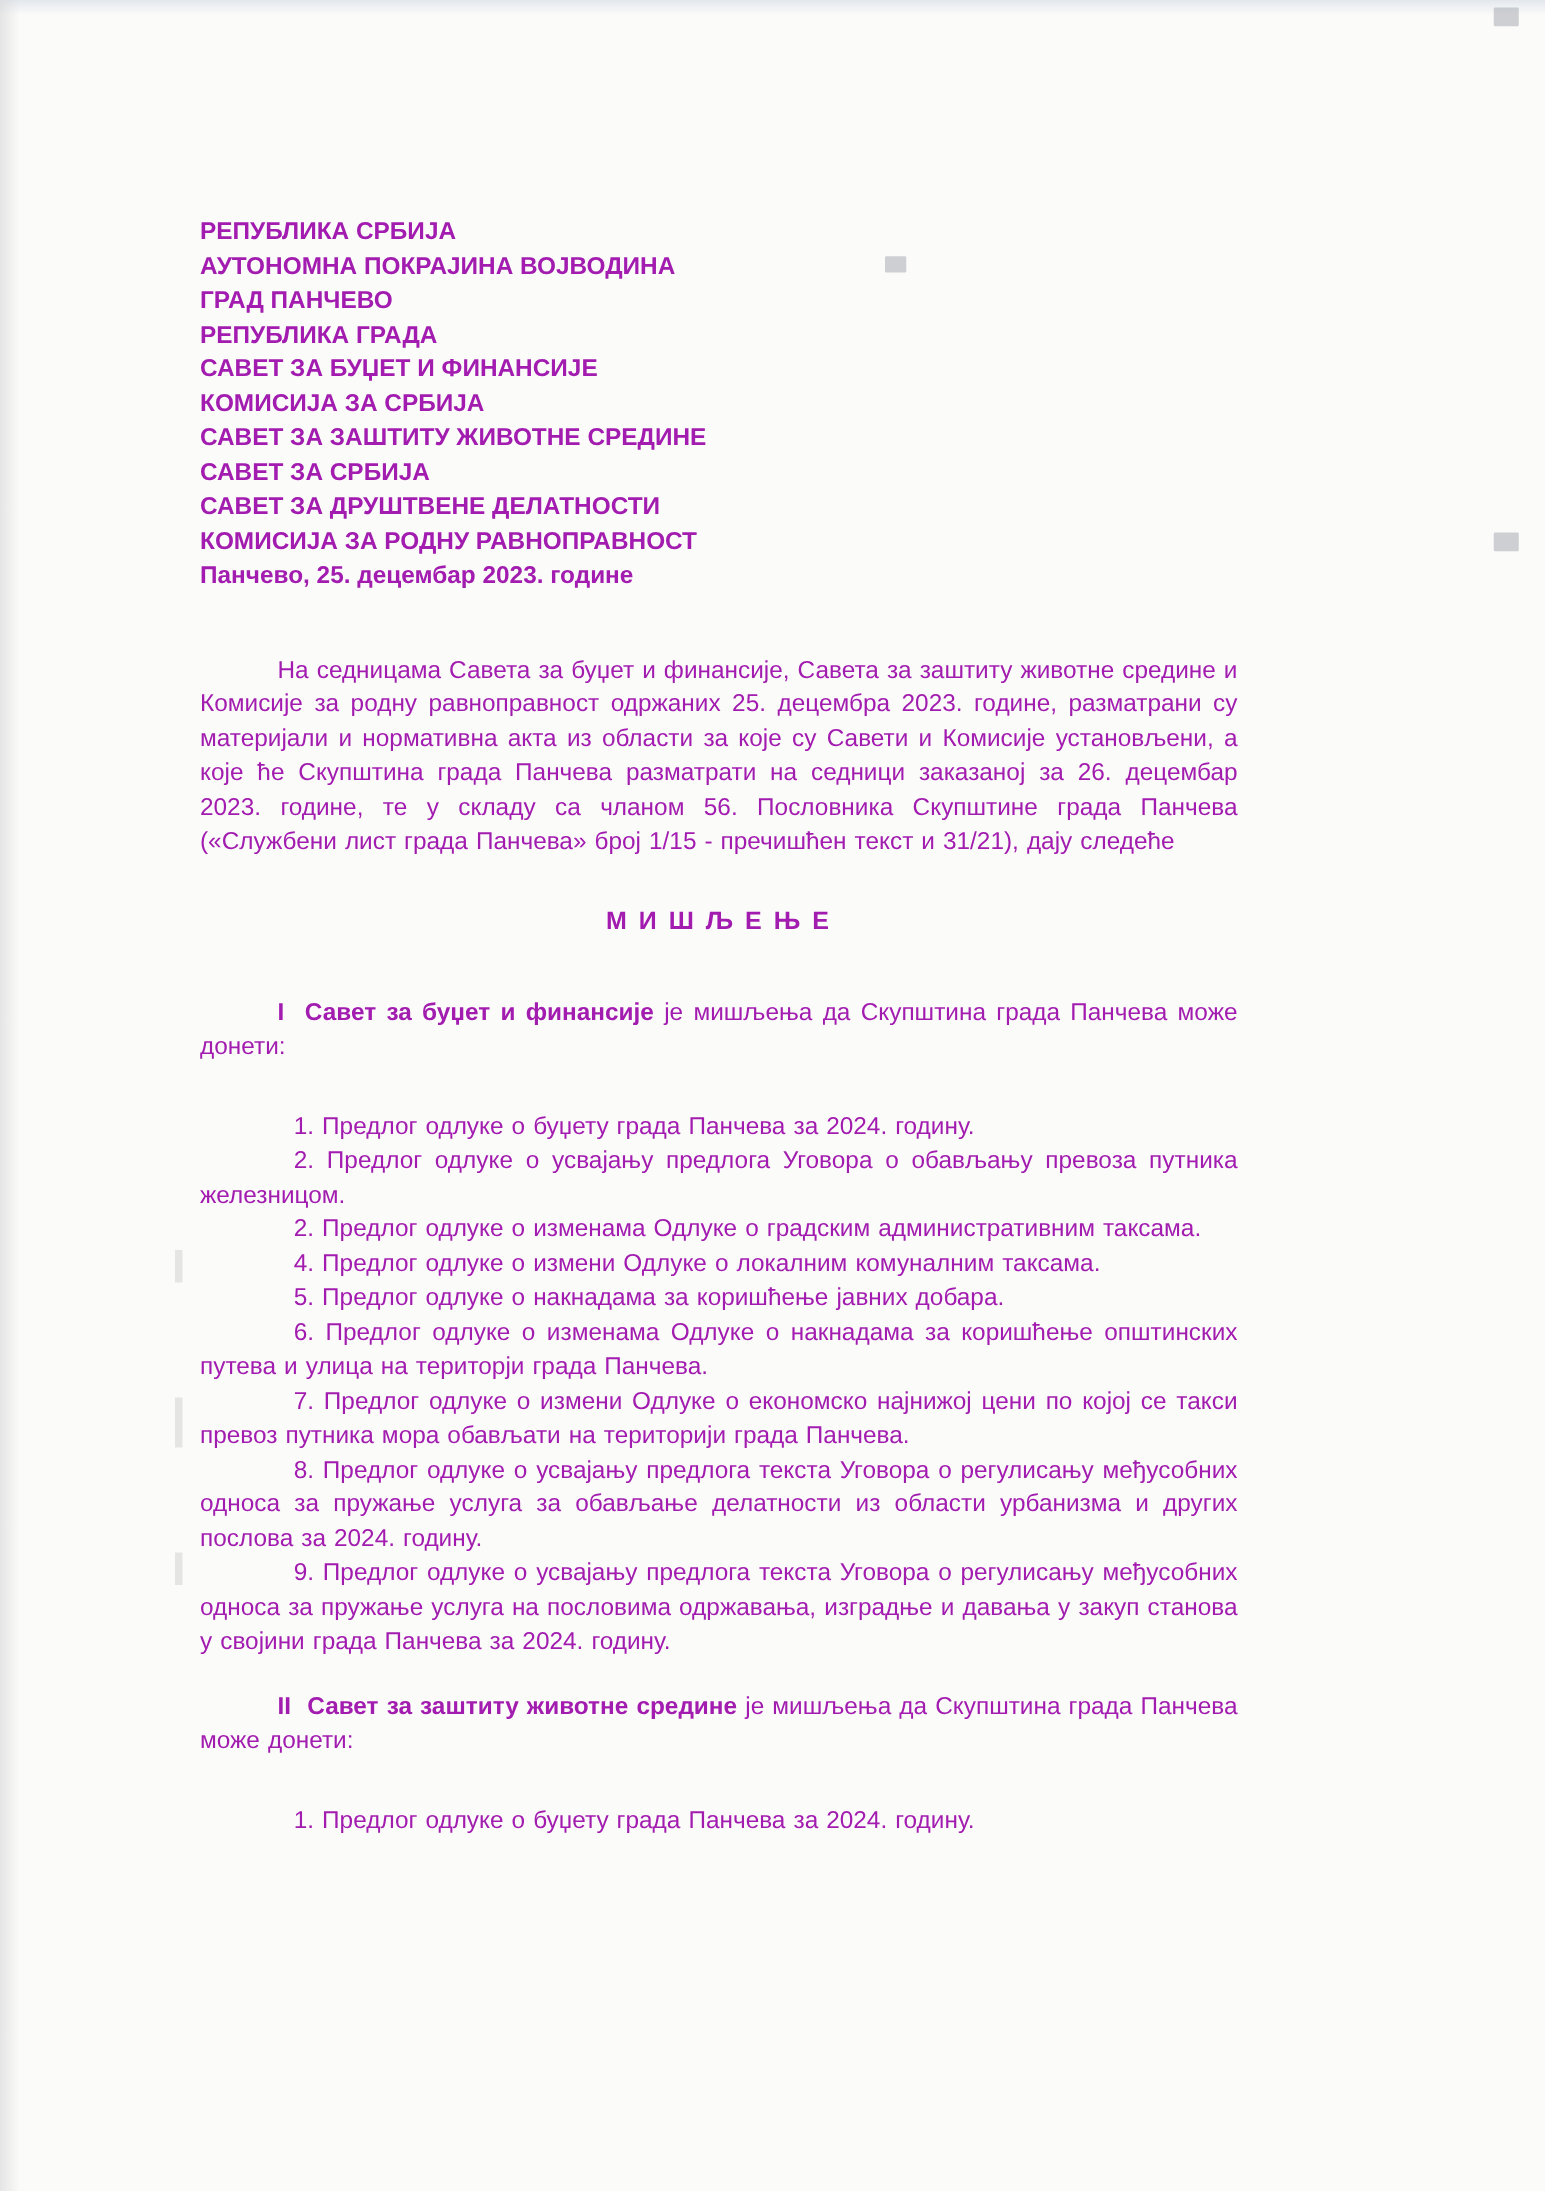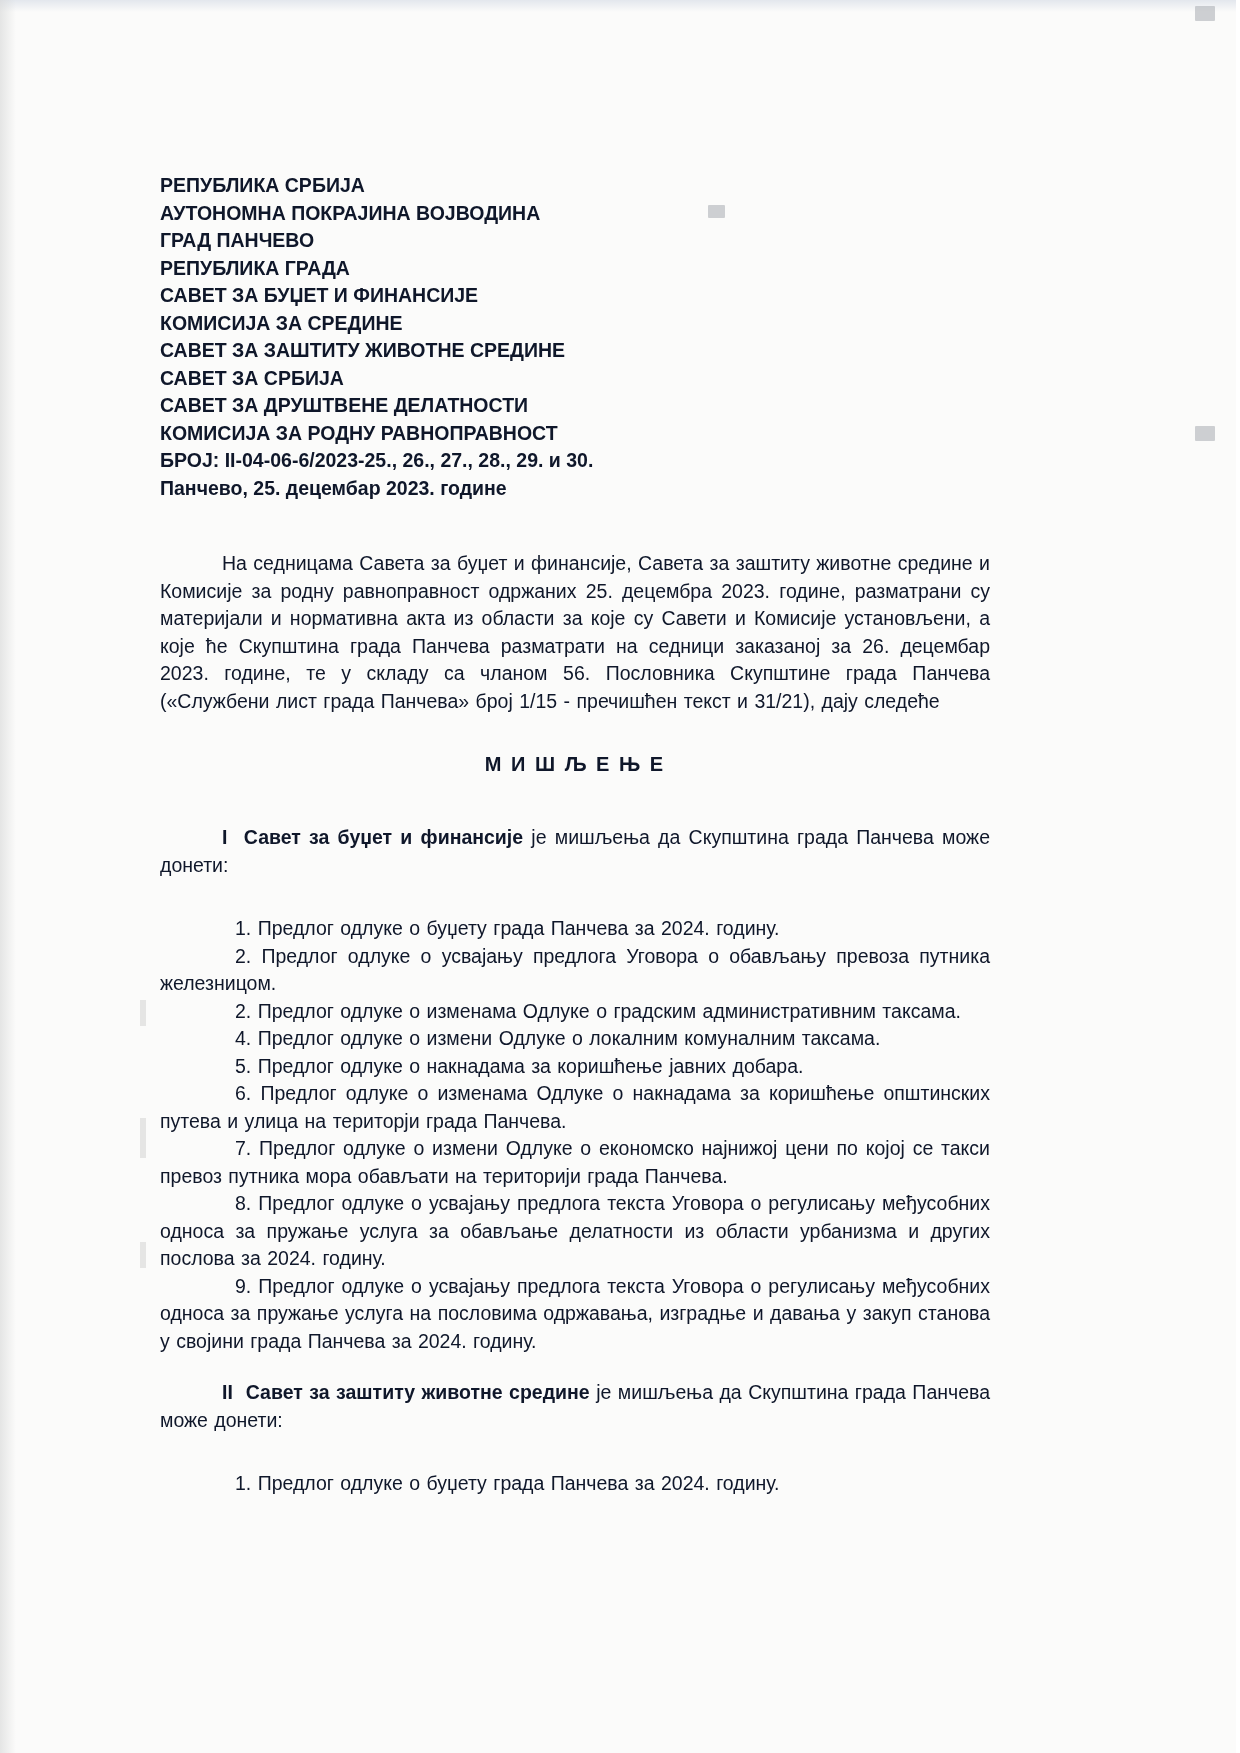--- a/index.html
+++ b/index.html
@@ -3,21 +3,21 @@
 <meta charset="utf-8">
 <style>
   html, body { margin: 0; padding: 0; background: #ffffff; }
   .page {
     position: relative;
     width: 1236px;
     height: 1753px;
     background: #fbfbfa;
     overflow: hidden;
     font-family: "Liberation Sans", "DejaVu Sans", sans-serif;
-    color: #0f172a;
+    color: #a21caf;
   }
   
   .edge-left {
     position: absolute; left: 0; top: 0; width: 16px; height: 100%;
     background: linear-gradient(to right, #d8d9d9, rgba(255,255,255,0));
     opacity: .65; pointer-events: none;
   }
   .edge-top {
     position: absolute; left: 0; top: 0; width: 100%; height: 12px;
     background: linear-gradient(to bottom, #dde2ea, rgba(255,255,255,0));
@@ -75,26 +75,25 @@
   <div class="streak s2"></div>
   <div class="streak s3"></div>
 
   <div class="content">
     <div id="header-block">
         <div class="header-line">РЕПУБЛИКА СРБИЈА</div>
         <div class="header-line">АУТОНОМНА ПОКРАЈИНА ВОЈВОДИНА</div>
         <div class="header-line">ГРАД ПАНЧЕВО</div>
         <div class="header-line">РЕПУБЛИКА ГРАДА</div>
         <div class="header-line">САВЕТ ЗА БУЏЕТ И ФИНАНСИЈЕ</div>
-        <div class="header-line">КОМИСИЈА ЗА СРЕДИНЕ</div>
+        <div class="header-line">КОМИСИЈА ЗА СРБИЈА</div>
         <div class="header-line">САВЕТ ЗА ЗАШТИТУ ЖИВОТНЕ СРЕДИНЕ</div>
         <div class="header-line">САВЕТ ЗА СРБИЈА</div>
         <div class="header-line">САВЕТ ЗА ДРУШТВЕНЕ ДЕЛАТНОСТИ</div>
         <div class="header-line">КОМИСИЈА ЗА РОДНУ РАВНОПРАВНОСТ</div>
-        <div class="header-line">БРОЈ: II-04-06-6/2023-25., 26., 27., 28., 29. и 30.</div>
         <div class="header-line">Панчево,  25. децембар 2023. године</div>
       </div>
 
     <p class="para intro">На седницама Савета за буџет и финансије,  Савета за заштиту животне средине и Комисије за родну равноправност одржаних 25. децембра 2023. године, разматрани су материјали и нормативна акта из области за које су Савети и Комисије установљени, а које ће Скупштина града Панчева разматрати на седници заказаној за 26. децембар 2023. године, те у складу са чланом 56. Пословника Скупштине града Панчева («Службени лист града Панчева» број 1/15 - пречишћен текст и 31/21), дају следеће</p>
 
     <h2 class="opinion-heading">М И Ш Љ Е Њ Е</h2>
 
     <div id="sections">
         <div class="section">
           <p class="para lead"><span class="b">I&nbsp; Савет за буџет и финансије</span><span> је мишљења да Скупштина града Панчева може донети:</span></p>

